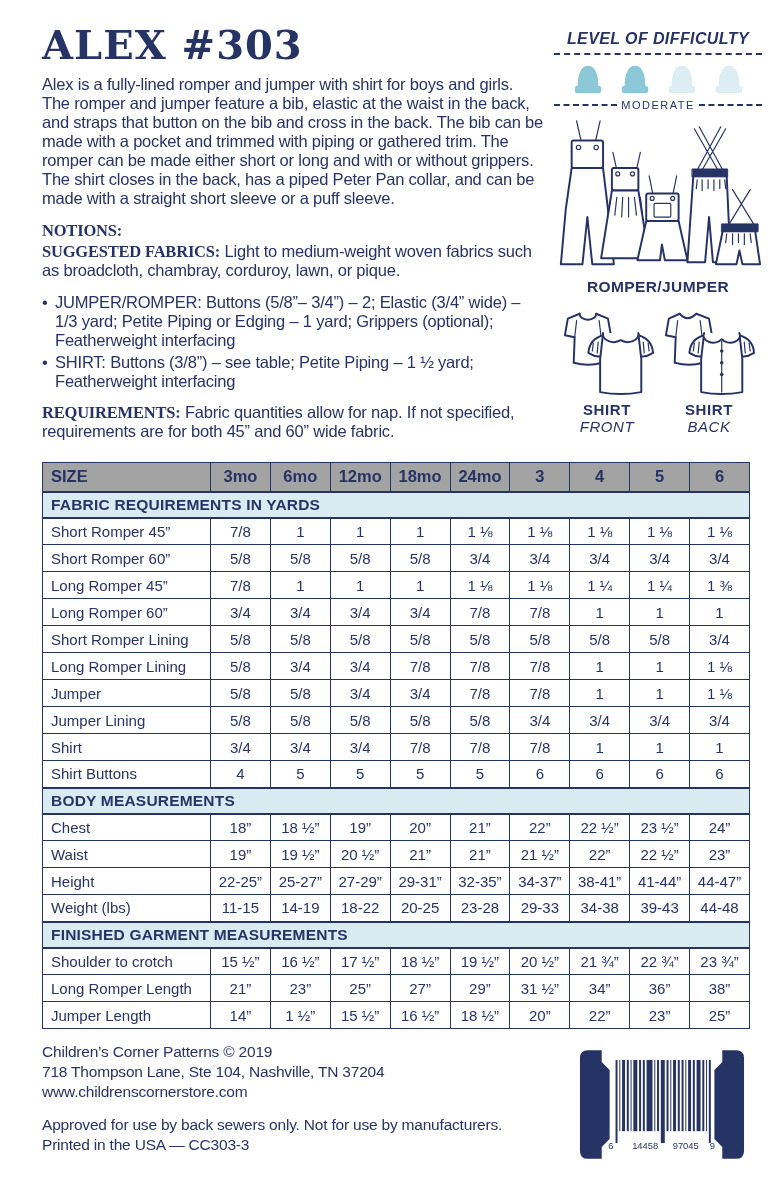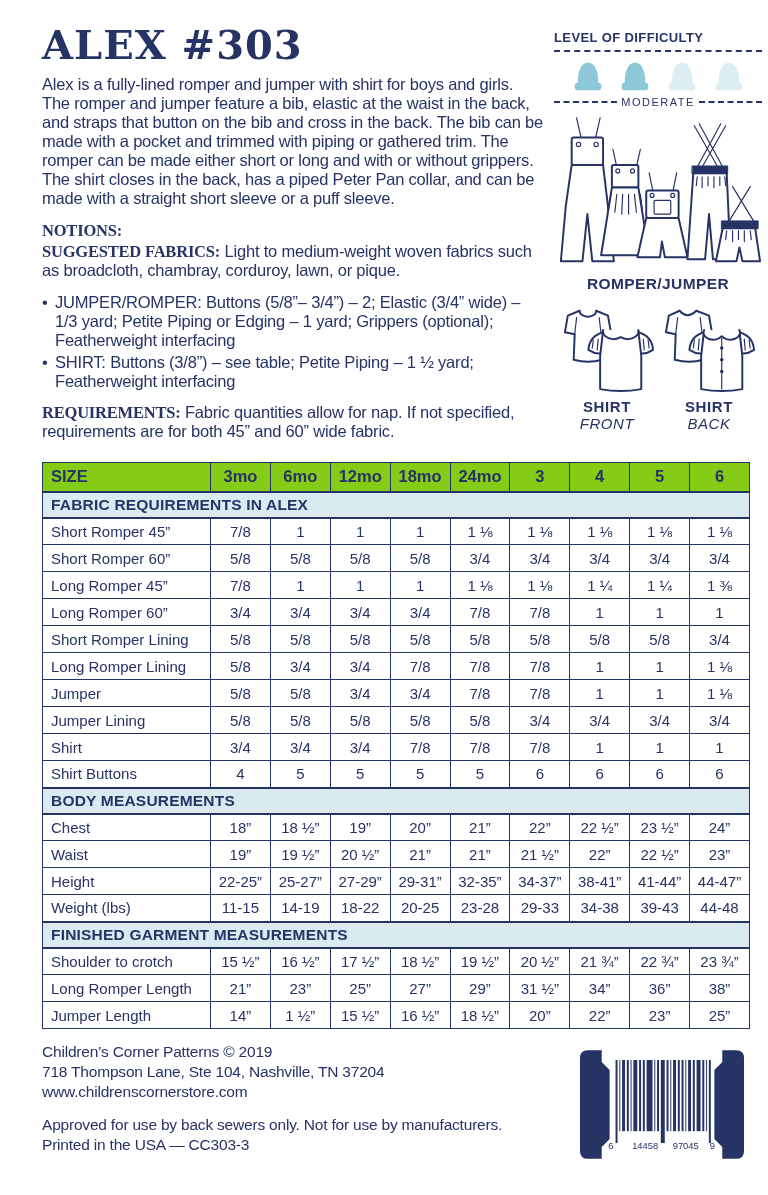--- a/index.html
+++ b/index.html
@@ -28,22 +28,22 @@
   .notions-head{margin:0 0 2px 0;}
   ul.notions{list-style:none;margin:0 0 12px 0;padding:0;}
   ul.notions li{
     font-size:16.5px;line-height:19px;letter-spacing:-0.2px;
     padding-left:13px;position:relative;margin:0 0 3px 0;
   }
   ul.notions li::before{content:"\2022";position:absolute;left:0;top:0;}
 
   
   .difficulty-heading{
-    font-weight:700;font-size:13px;letter-spacing:0.4px;text-align:left;
-    padding-bottom:5px;border-bottom:2px dashed #263365;white-space:nowrap;
+    font-weight:700;font-size:16px;letter-spacing:0.4px;text-align:center;
+    padding-bottom:5px;border-bottom:2px dashed #263365;white-space:nowrap;font-style:italic;
   }
   .thimbles{display:flex;justify-content:center;gap:7px;margin:8px 0 2px 0;}
   .moderate{display:flex;align-items:center;gap:4px;margin-bottom:4px;}
   .moderate .dash{flex:1;border-top:2px dashed #263365;height:0;}
   .moderate .mod-label{font-weight:400;font-size:11px;letter-spacing:1.5px;white-space:nowrap;}
   .illus-wrap{text-align:center;}
   .illus-label{font-weight:700;font-size:15.5px;letter-spacing:0.4px;margin:0 0 6px 0;text-align:center;}
   .shirts{display:flex;justify-content:space-between;padding:0 2px;}
   .shirt-fig{width:102px;text-align:center;}
   .shirt-label-1{font-weight:700;font-size:15px;letter-spacing:0.6px;line-height:1.1;}
@@ -51,21 +51,21 @@
 
   .ln path,.ln rect,.ln circle{fill:#ffffff;stroke:#263365;stroke-width:2;stroke-linejoin:round;stroke-linecap:round;}
   .ln .thin{stroke-width:1.2;fill:none;}
   .ln .solid{fill:#263365;stroke:#263365;stroke-width:1;}
   .ln .dot{fill:#263365;stroke:none;}
 
   
   table.sizes{width:708px;border-collapse:collapse;margin-top:8px;table-layout:fixed;}
   table.sizes th,table.sizes td{border:1.6px solid #263365;padding:0;}
   table.sizes th{
-    background:#84cc16;height:29px;font-size:16.5px;font-weight:700;text-align:center;
+    background:#a3a3a3;height:29px;font-size:16.5px;font-weight:700;text-align:center;
   }
   table.sizes th.size-label{text-align:left;padding-left:8px;width:168px;}
   table.sizes td.section{
     background:#d9eaf0;font-weight:700;font-size:15.5px;text-align:left;
     padding:3px 8px;height:25px;border-top-width:2.4px;border-bottom-width:2.4px;
     letter-spacing:0.2px;
   }
   table.sizes td.rowlabel{font-size:15px;text-align:left;padding:4px 0 4px 8px;height:27px;}
   table.sizes td.val{font-size:15px;text-align:center;height:27px;}
 
@@ -205,21 +205,21 @@
           <th>6mo</th>
           <th>12mo</th>
           <th>18mo</th>
           <th>24mo</th>
           <th>3</th>
           <th>4</th>
           <th>5</th>
           <th>6</th>
         </tr>
         <tr>
-          <td colspan="10" class="section">FABRIC REQUIREMENTS IN ALEX</td>
+          <td colspan="10" class="section">FABRIC REQUIREMENTS IN YARDS</td>
         </tr>
         <tr>
           <td class="rowlabel">Short Romper 45”</td>
           <td class="val">7/8</td>
           <td class="val">1</td>
           <td class="val">1</td>
           <td class="val">1</td>
           <td class="val">1 ⅛</td>
           <td class="val">1 ⅛</td>
           <td class="val">1 ⅛</td>

